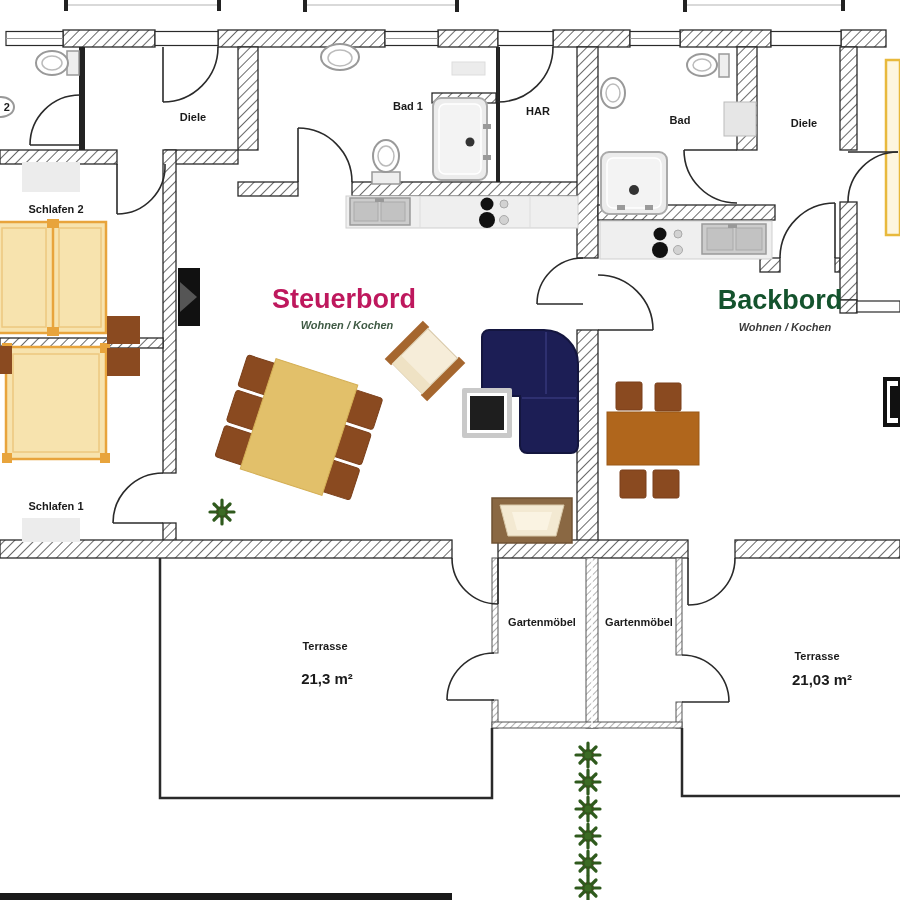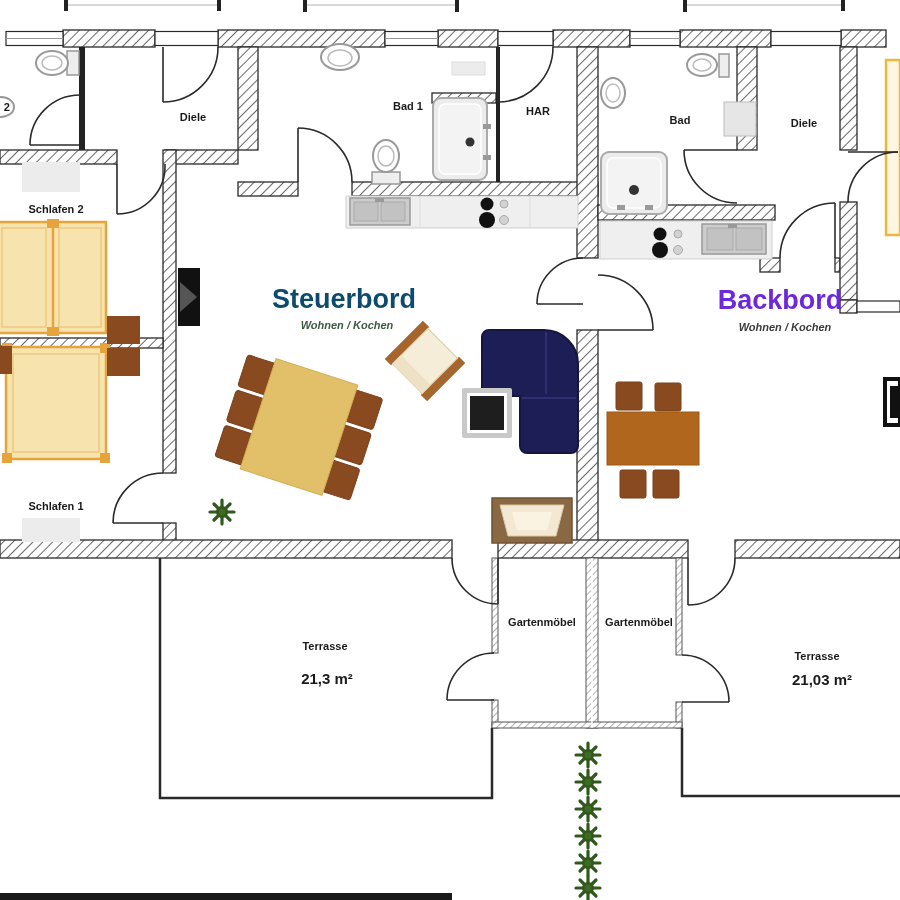--- a/index.html
+++ b/index.html
@@ -319,24 +319,24 @@
 
 <div class="lbl edge" style="left:-20px;top:101px;">Bad 2</div>
 <div class="lbl" style="left:193px;top:117px;">Diele</div>
 <div class="lbl" style="left:380px;top:106px;margin-left:28px;">Bad 1</div>
 <div class="lbl" style="left:538px;top:111px;">HAR</div>
 <div class="lbl" style="left:56px;top:209px;">Schlafen 2</div>
 <div class="lbl" style="left:56px;top:506px;">Schlafen 1</div>
 <div class="lbl" style="left:680px;top:120px;">Bad</div>
 <div class="lbl" style="left:804px;top:123px;">Diele</div>
 
-<div class="lbl title" style="left: 344px; top: 299px; color: #0c4a6e;">Steuerbord</div>
+<div class="lbl title" style="left: 344px; top: 299px; color: #be185d;">Steuerbord</div>
 <div class="lbl subtitle" style="left:347px;top:325px;">Wohnen / Kochen</div>
 
-<div class="lbl title" style="left: 780px; top: 300px; color: #6d28d9;">Backbord</div>
+<div class="lbl title" style="left: 780px; top: 300px; color: #14532d;">Backbord</div>
 <div class="lbl subtitle subtitle2" style="left:785px;top:327px;">Wohnen / Kochen</div>
 
 <div class="lbl small" style="left:542px;top:622px;">Gartenmöbel</div>
 <div class="lbl small" style="left:639px;top:622px;">Gartenmöbel</div>
 
 <div class="lbl" style="left:325px;top:646px;">Terrasse</div>
 <div class="lbl area" style="left:327px;top:678px;">21,3 m²</div>
 <div class="lbl" style="left:817px;top:656px;">Terrasse</div>
 <div class="lbl area" style="left:822px;top:679px;text-align:center;">21,03 m²</div>
 </div>

